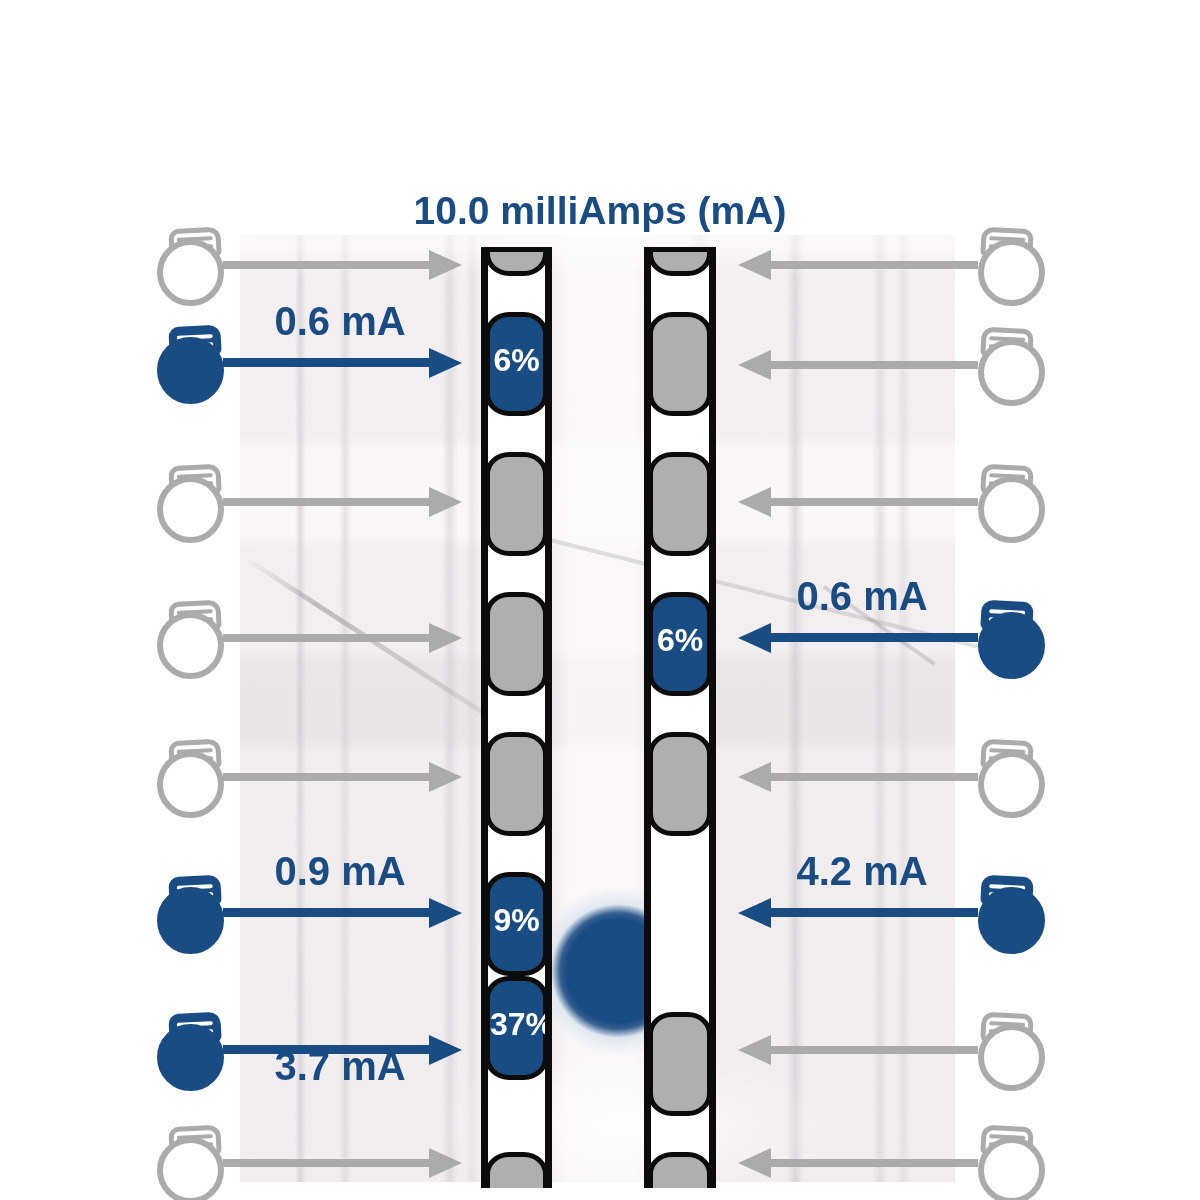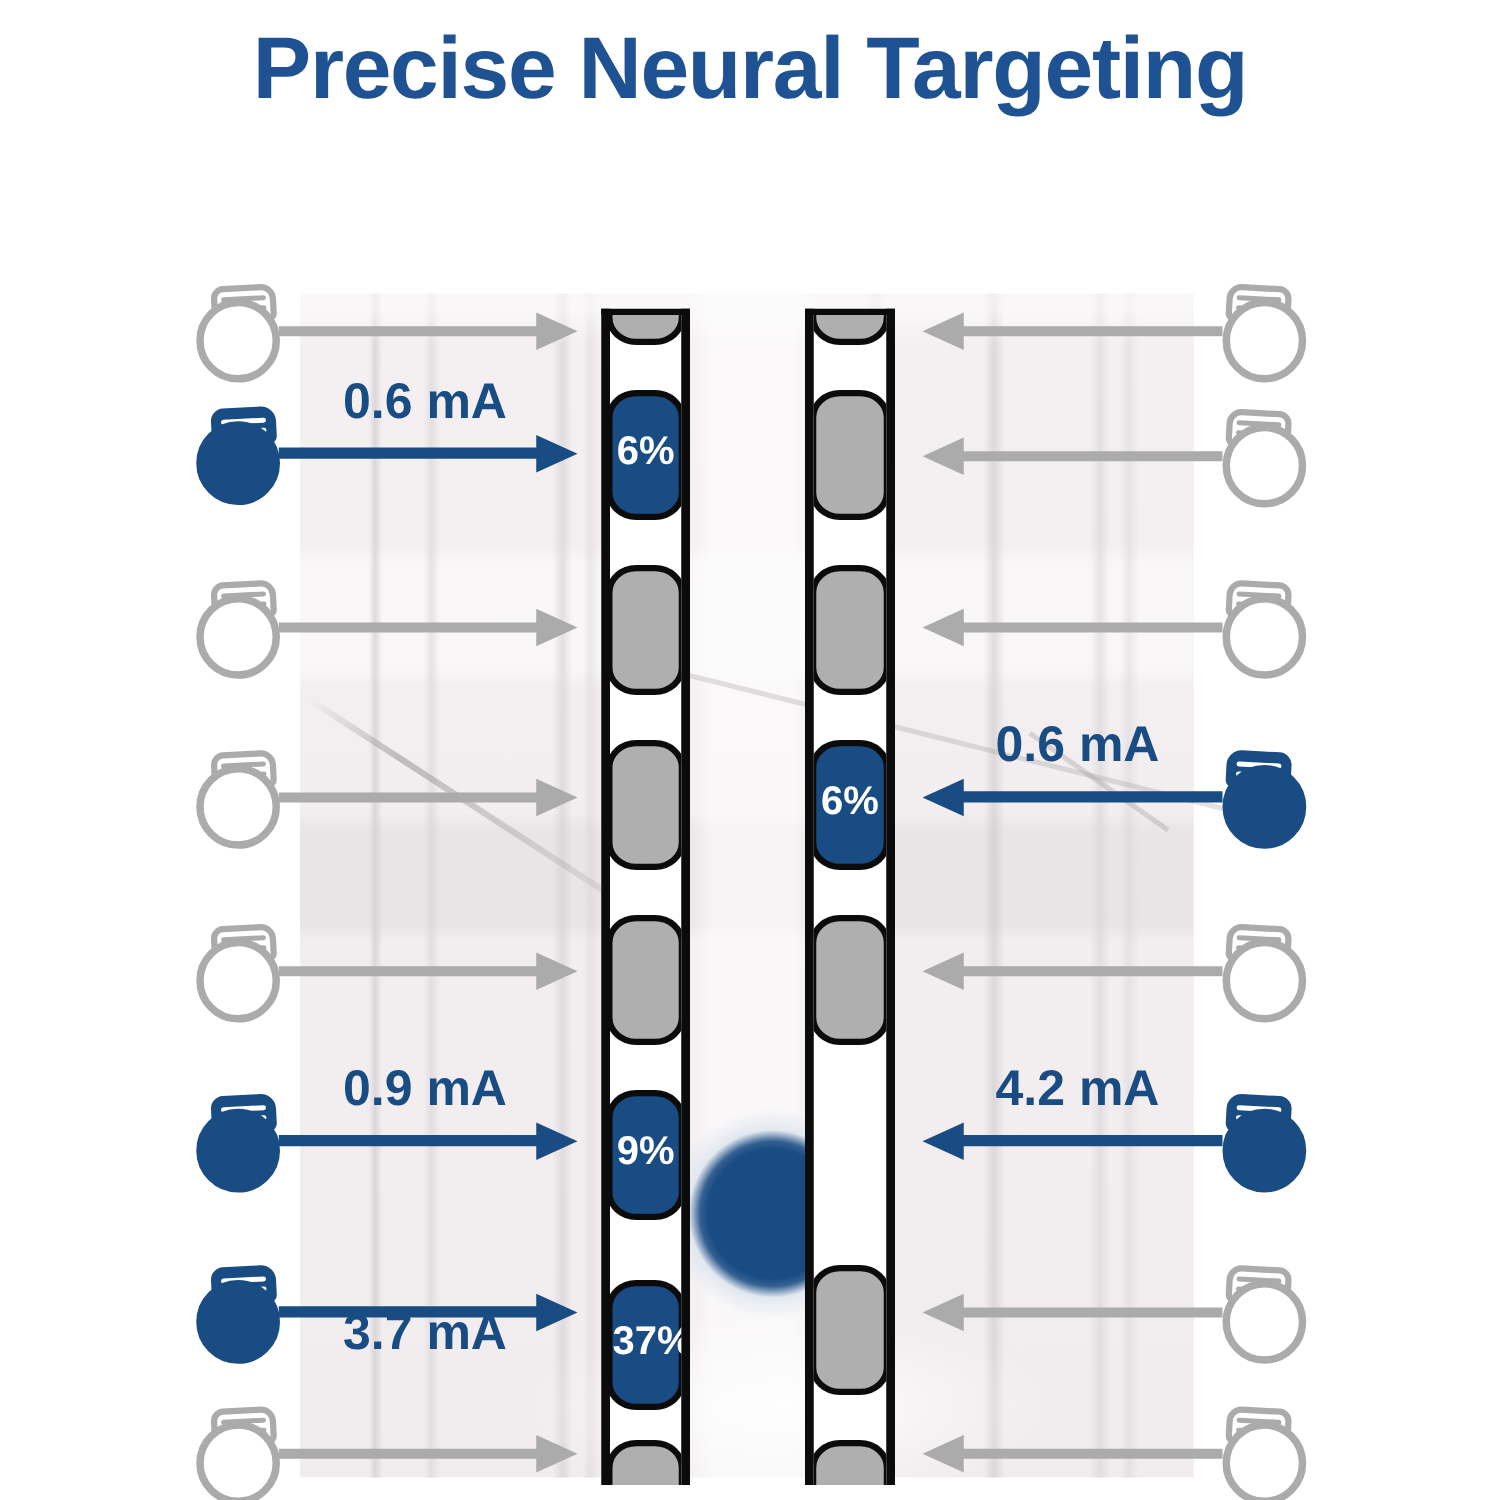--- a/index.html
+++ b/index.html
@@ -120,42 +120,42 @@
   .ipg.on{color:var(--accent-blue);}
   .ipg.on .hd{background:var(--accent-blue);}
   .ipg.on .hd i{background:#fff;}
   .ipg.on .bd{background:var(--accent-blue);}
 </style>
 </head>
 <body>
 
 <div class="stage">
 
-  <div class="title">Precise Neural Targeting</div>
+  <div class="amps">10.0 milliAmps (mA)</div>
 
   <div class="panel">
     <div class="diag d1"></div>
     <div class="diag d2"></div>
     <div class="diag d3"></div>
   </div>
 
   <div class="target"></div>
 
   <div class="lead left">
     <div class="el" style="top:-80px"></div>
     <div class="el on" style="top:60px">
         <span class="pct">6%</span>
       </div>
     <div class="el" style="top:200px"></div>
     <div class="el" style="top:340px"></div>
     <div class="el" style="top:480px"></div>
     <div class="el on" style="top:620px">
         <span class="pct">9%</span>
       </div>
-    <div class="el on" style="top:772px">
+    <div class="el on" style="top:724px">
         <span class="pct">37%</span>
       </div>
     <div class="el" style="top:900px"></div>
   </div>
 
   <div class="lead right">
     <div class="el" style="top:-80px"></div>
     <div class="el" style="top:60px"></div>
     <div class="el" style="top:200px"></div>
     <div class="el on" style="top:340px">

